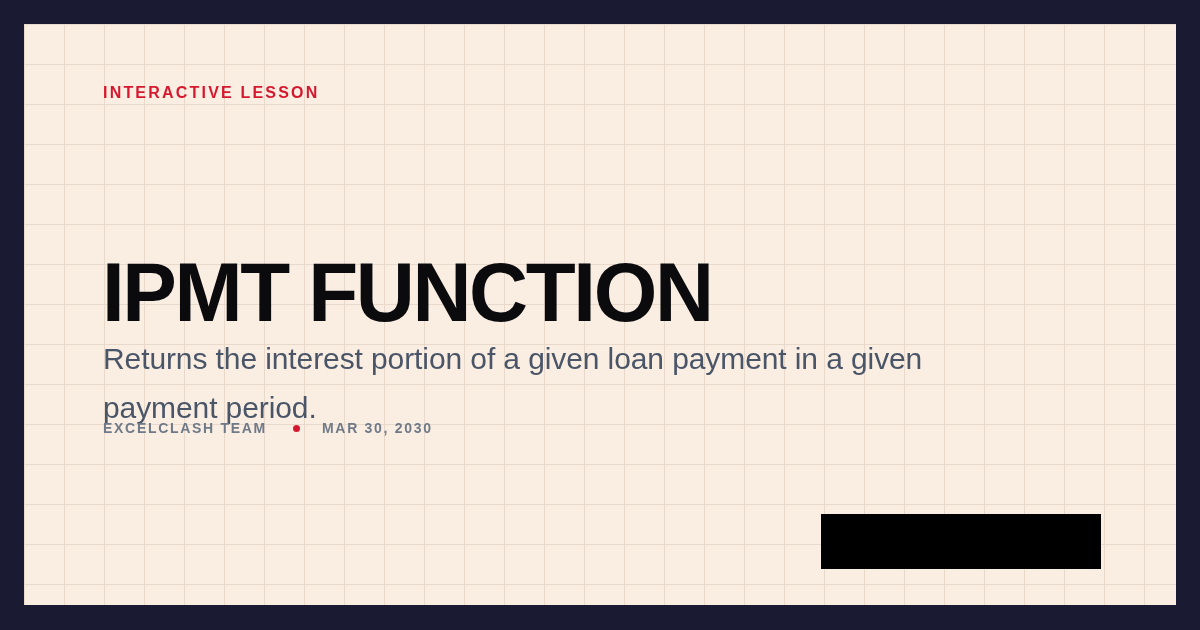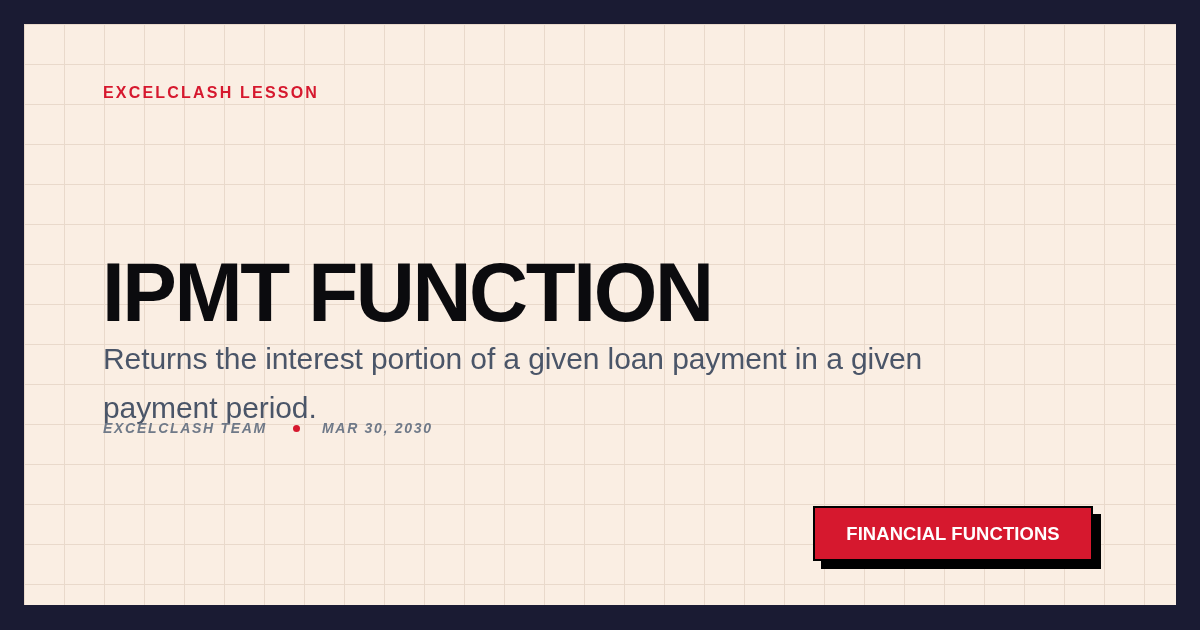--- a/index.html
+++ b/index.html
@@ -86,21 +86,20 @@
     left: 79px;
     top: 396px;
     display: flex;
     align-items: center;
     gap: 0;
     font-size: 14px;
     font-weight: bold;
     letter-spacing: 1.7px;
     color: #6f7988;
     white-space: nowrap;
-    font-style: italic;
   }
   .byline-dot {
     width: 7px;
     height: 7px;
     border-radius: 50%;
     background: #d6182e;
     margin: 0 22px 0 26px;
     flex: 0 0 auto;
   }
 
@@ -142,33 +141,30 @@
     transform: scaleX(0.97);
   }
 </style>
 </head>
 <body>
 
 <div class="frame">
 
   <div class="panel">
 
-    <div class="eyebrow">EXCELCLASH LESSON</div>
+    <div class="eyebrow">INTERACTIVE LESSON</div>
 
     <h1 class="title">IPMT FUNCTION</h1>
 
     <p class="subtitle">Returns the interest portion of a given loan payment in a given payment period.</p>
 
     <div class="byline">
       <span>EXCELCLASH TEAM</span>
       <span class="byline-dot"></span>
       <span>MAR 30, 2030</span>
     </div>
 
     <div class="badge-wrap">
       <div class="badge-shadow"></div>
-      <div class="badge">
-        <span class="badge-label">FINANCIAL FUNCTIONS</span>
-      </div>
     </div>
 
   </div>
 </div>
 
 </body></html>

